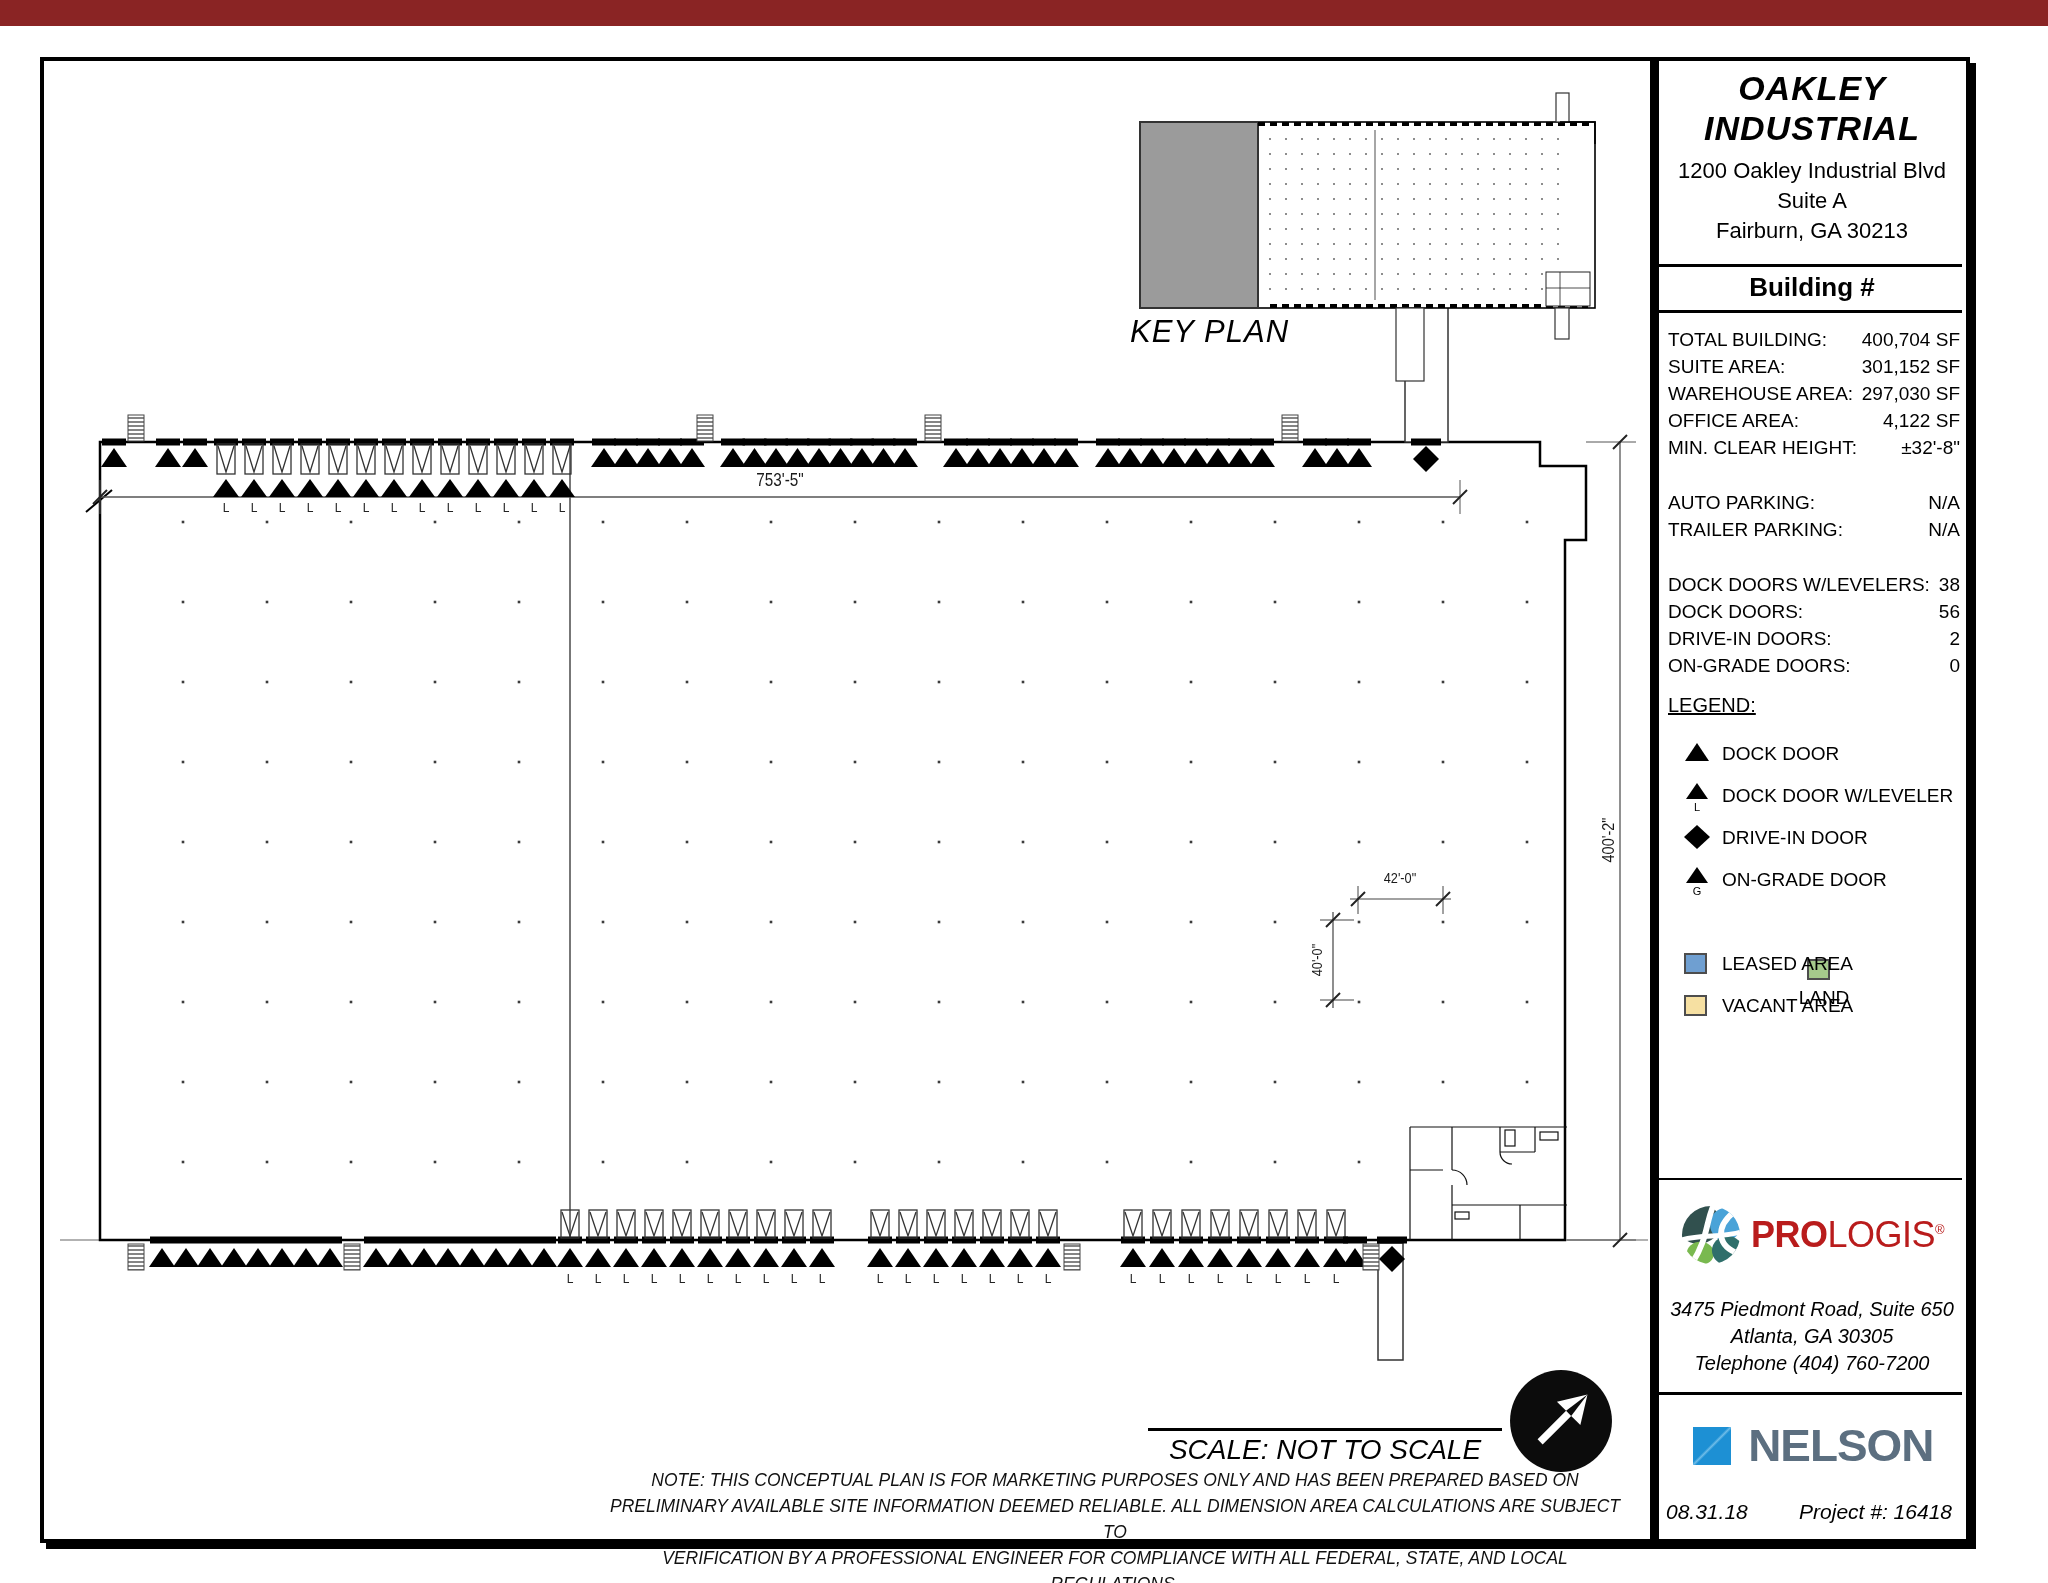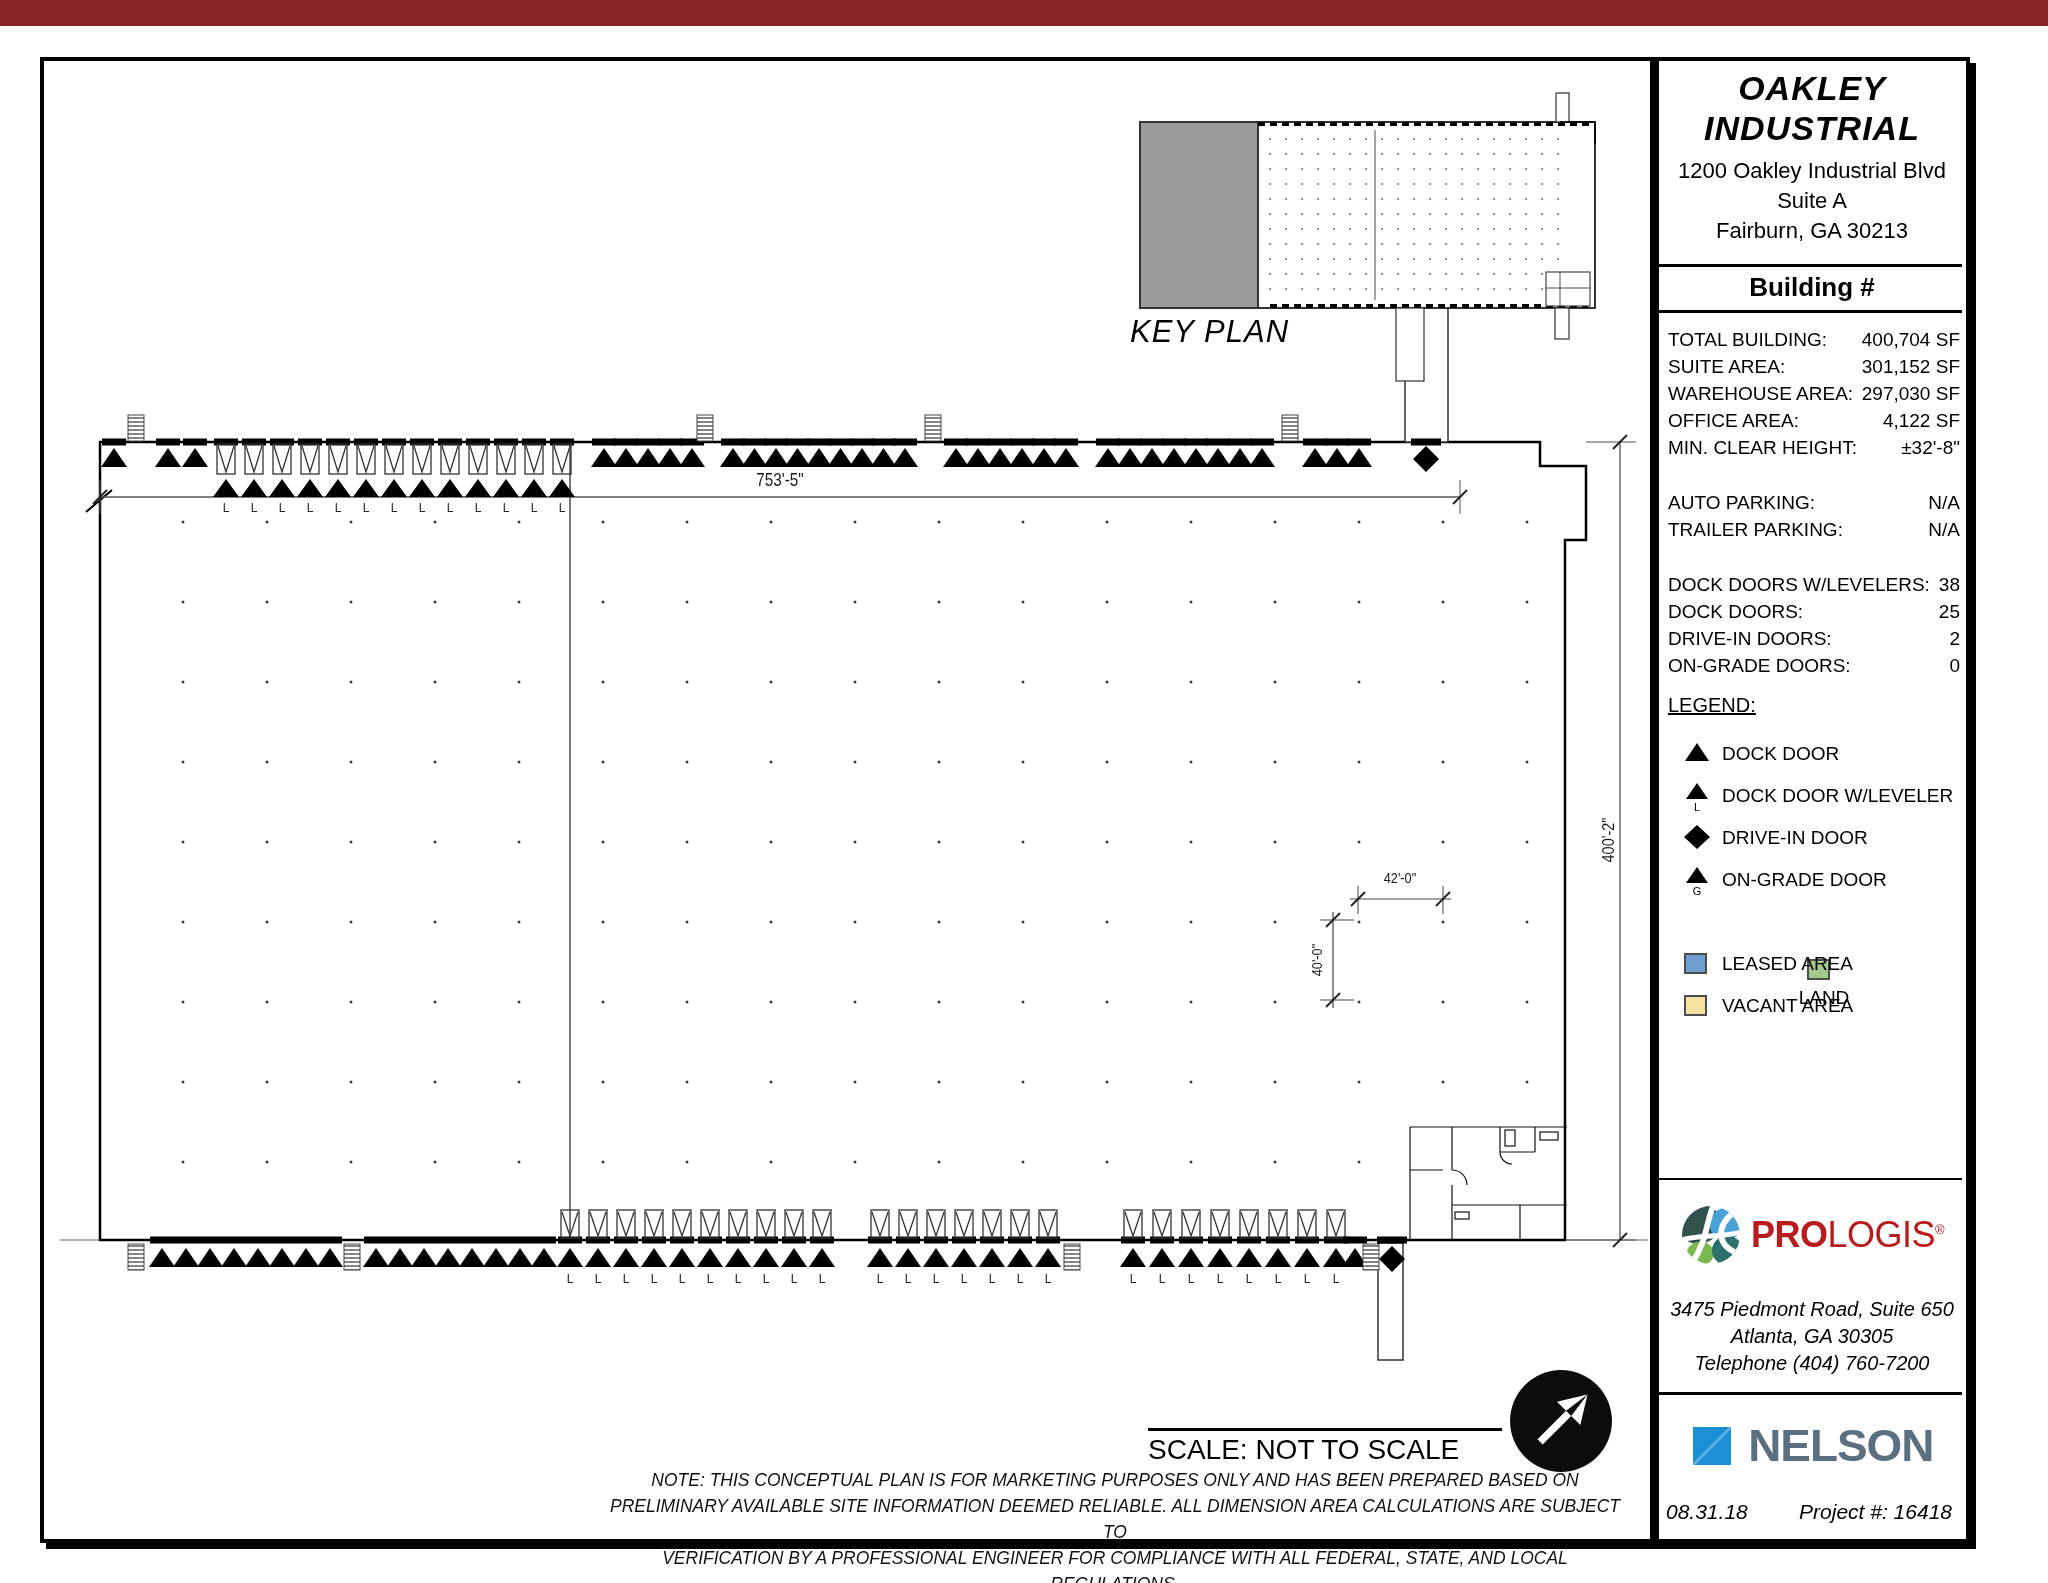--- a/index.html
+++ b/index.html
@@ -39,21 +39,21 @@
   #daterow{left:1666px;top:1500px;width:286px;display:flex;justify-content:space-between;
            font-style:italic;font-size:21px;}
   
   .dim{font-size:17px;color:#1a1a1a;text-align:center;transform:scaleX(0.85);white-space:nowrap;}
   .dim.rot{transform:rotate(-90deg) scaleX(0.85);}
   #keyplan-label{left:1130px;top:314px;font-style:italic;font-size:31px;letter-spacing:1px;}
   
   #ab-title{left:1150px;top:1374px;width:352px;text-align:center;font-style:italic;
             font-size:48px;letter-spacing:1px;}
   #ab-rule{left:1148px;top:1428px;width:354px;height:0;border-top:3px solid #000;}
-  #ab-scale{left:1148px;top:1434px;width:354px;text-align:left;font-size:28px;}
+  #ab-scale{left:1148px;top:1434px;width:354px;text-align:center;font-style:italic;font-size:28px;}
   #ab-note{left:600px;top:1467px;width:1030px;text-align:center;font-style:italic;
            font-size:17.5px;line-height:26px;color:#111;}
   svg text{font-family:"Liberation Sans", sans-serif;}
 </style>
 </head>
 <body>
 
 <div id="page">
 
   <div id="banner" class="abs"></div>
@@ -820,21 +820,21 @@
         <span>TRAILER PARKING:</span>
         <span class="v">N/A</span>
       </div>
       <div class="stat-gap"></div>
       <div class="stat-row">
         <span>DOCK DOORS W/LEVELERS:</span>
         <span class="v">38</span>
       </div>
       <div class="stat-row">
         <span>DOCK DOORS:</span>
-        <span class="v">25</span>
+        <span class="v">56</span>
       </div>
       <div class="stat-row">
         <span>DRIVE-IN DOORS:</span>
         <span class="v">2</span>
       </div>
       <div class="stat-row">
         <span>ON-GRADE DOORS:</span>
         <span class="v">0</span>
       </div>
     </div>

